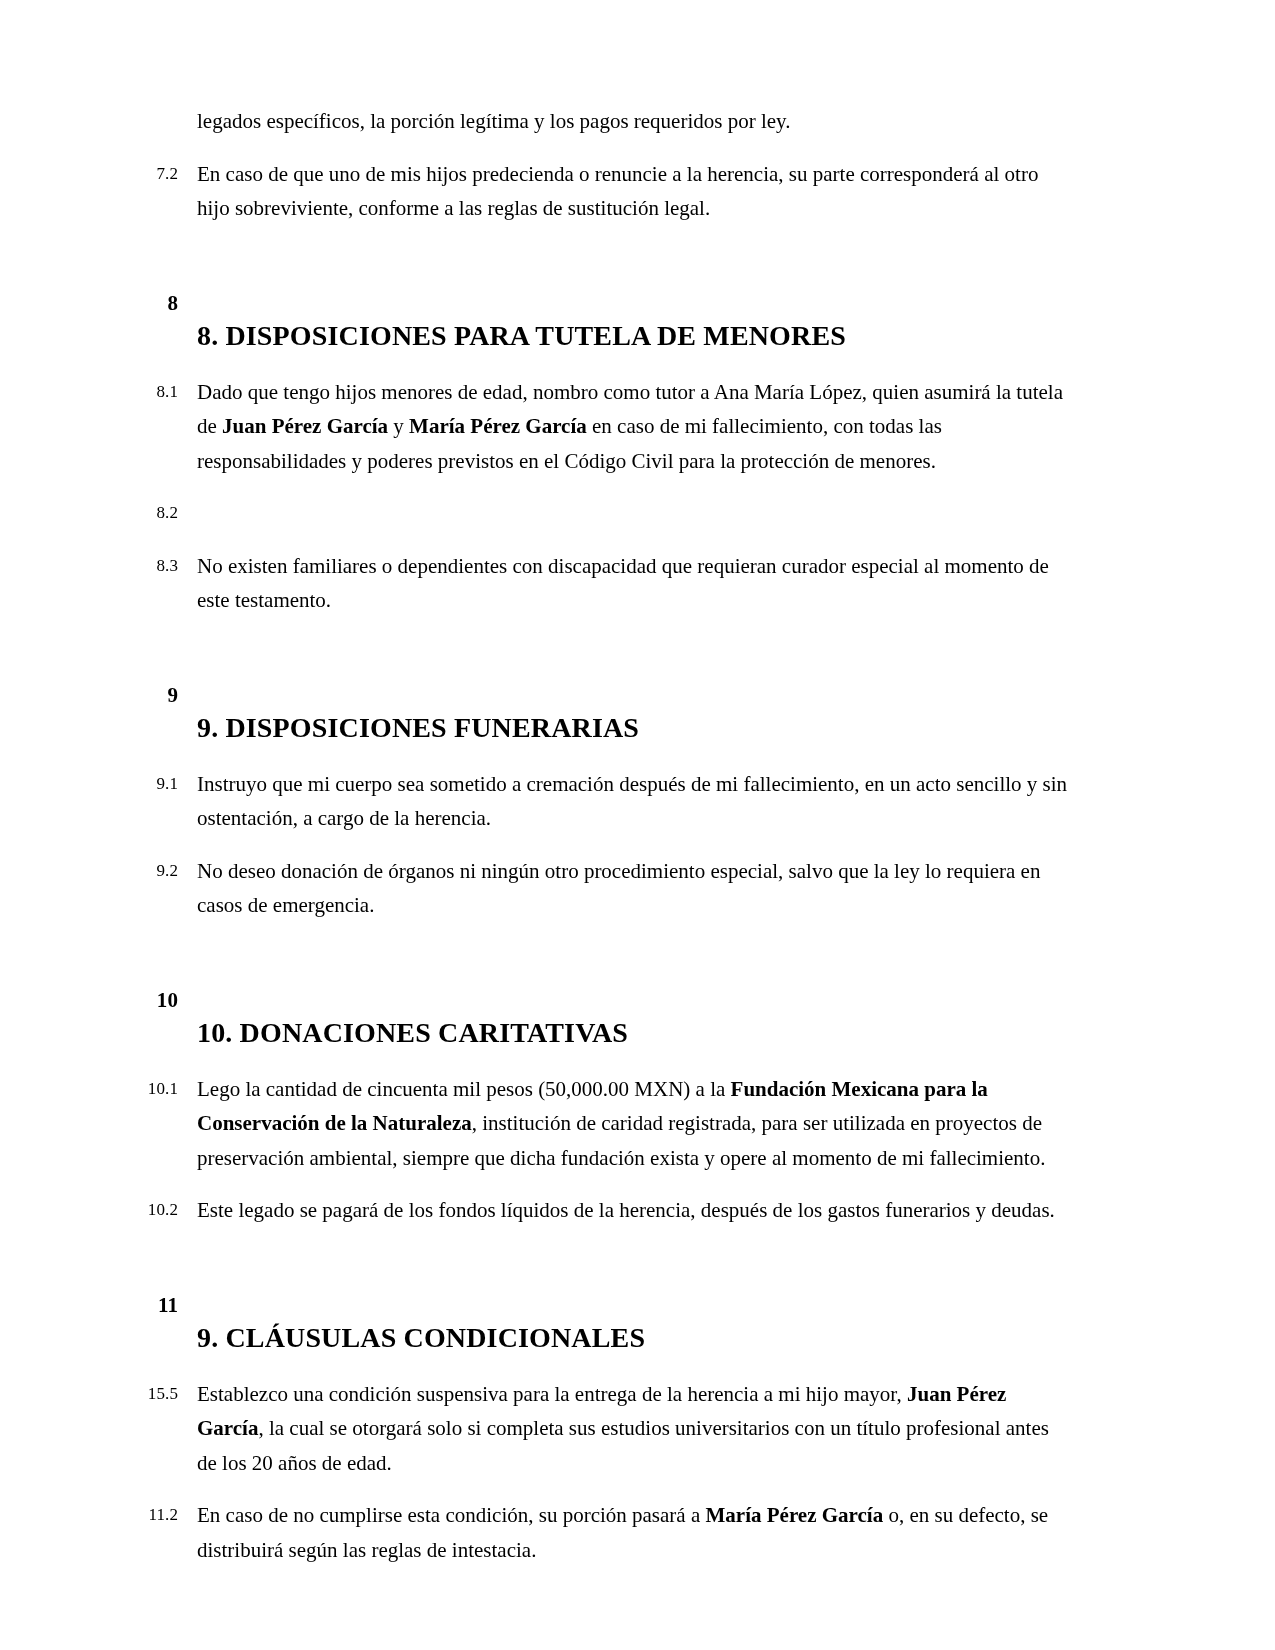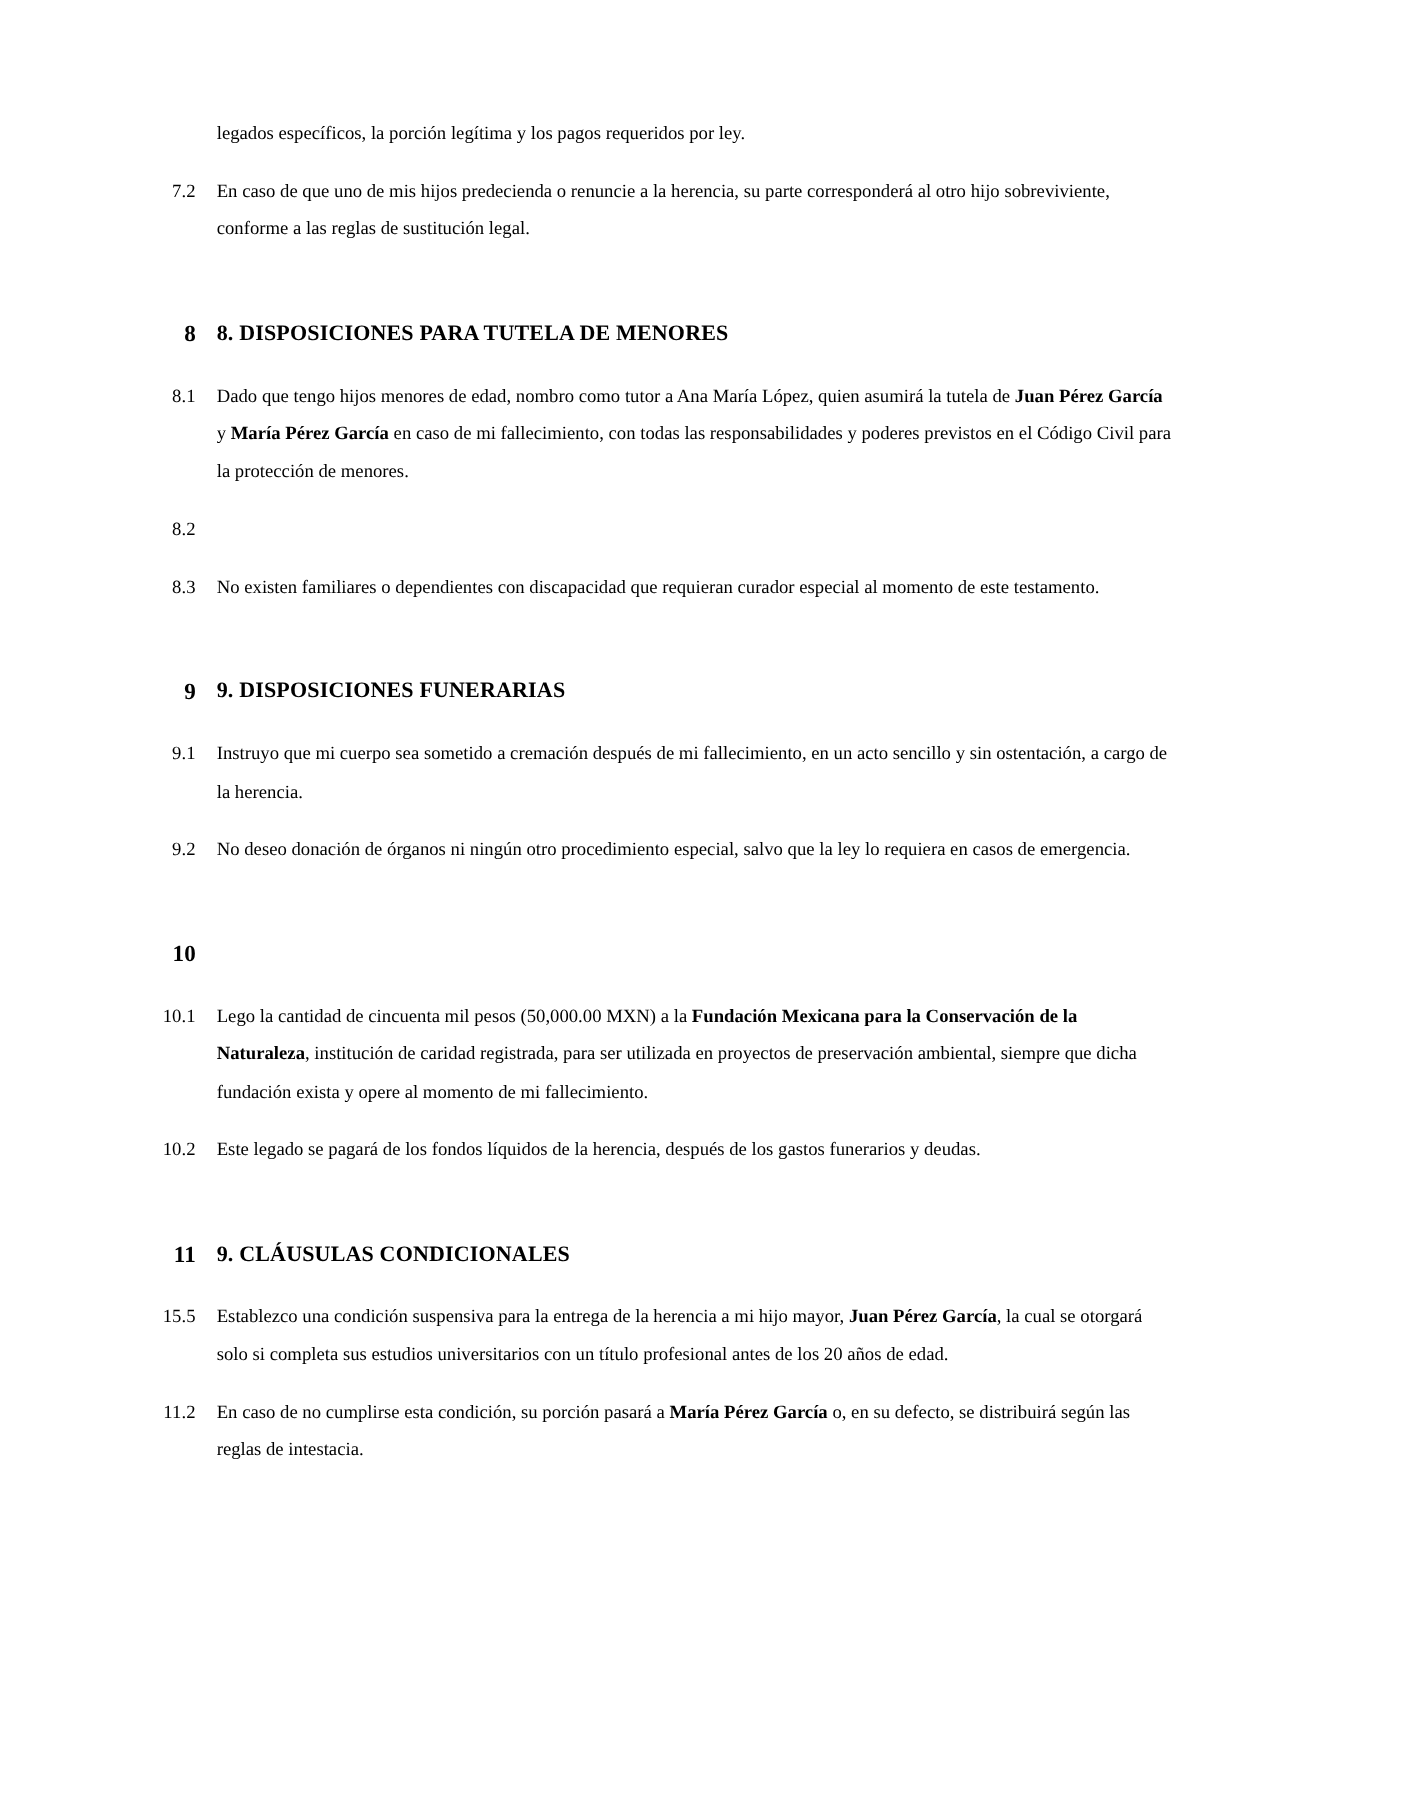--- a/index.html
+++ b/index.html
@@ -38,44 +38,45 @@
     width: 47px;
     text-align: right;
     font-size: 17px;
     line-height: 34.5px;
     white-space: nowrap;
     letter-spacing: 0.1px;
   }
   .body-text {
     flex: 1 1 auto;
     padding-left: 19px;
-    font-size: 17px;
+    font-size: 21px;
     line-height: 34.5px;
     text-align: left;
     hyphens: none;
   }
   .body-text b,
   .body-text strong {
     font-weight: 700;
   }
 
   
   .cont .num { visibility: hidden; }
 
   
   .heading .num {
     font-weight: 700;
     font-size: 21px;
     line-height: 31px;
   }
   .heading .body-text {
     font-weight: 700;
-    font-size: 20px;
+    font-size: 28px;
     line-height: 31px;
     letter-spacing: 0.15px;
+    margin-top: 32px;
   }
 
   
   .gap-para   { height: 18px; }
   .gap-section{ height: 62px; }
   .gap-afterhead { height: 24px; }
 </style>
 </head>
 <body>
 
@@ -120,20 +121,21 @@
         <div class="body-text"><span>Instruyo que mi cuerpo sea sometido a cremación después de mi fallecimiento, en un acto sencillo y sin ostentación, a cargo de la herencia.</span></div>
       </div>
       <div class="gap-para"></div>
       <div class="block">
         <div class="num">9.2</div>
         <div class="body-text"><span>No deseo donación de órganos ni ningún otro procedimiento especial, salvo que la ley lo requiera en casos de emergencia.</span></div>
       </div>
       <div class="gap-section"></div>
       <div class="block heading">
         <div class="num">10</div>
+        <div class="body-text"><b>10. DONACIONES CARITATIVAS</b></div>
       </div>
       <div class="gap-afterhead"></div>
       <div class="block">
         <div class="num">10.1</div>
         <div class="body-text"><span>Lego la cantidad de cincuenta mil pesos (50,000.00 MXN) a la </span><b>Fundación Mexicana para la Conservación de la Naturaleza</b><span>, institución de caridad registrada, para ser utilizada en proyectos de preservación ambiental, siempre que dicha fundación exista y opere al momento de mi fallecimiento.</span></div>
       </div>
       <div class="gap-para"></div>
       <div class="block">
         <div class="num">10.2</div>
         <div class="body-text"><span>Este legado se pagará de los fondos líquidos de la herencia, después de los gastos funerarios y deudas.</span></div>

